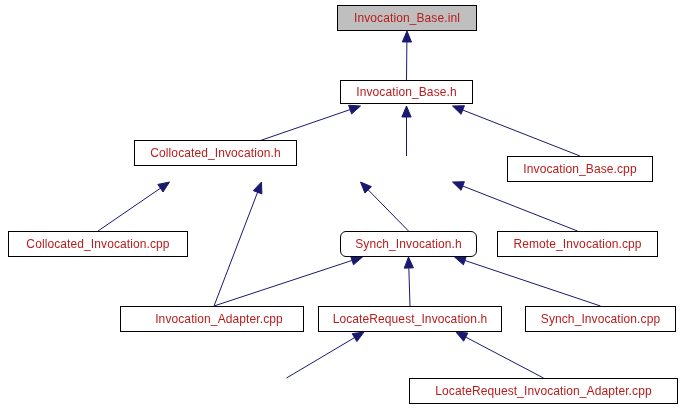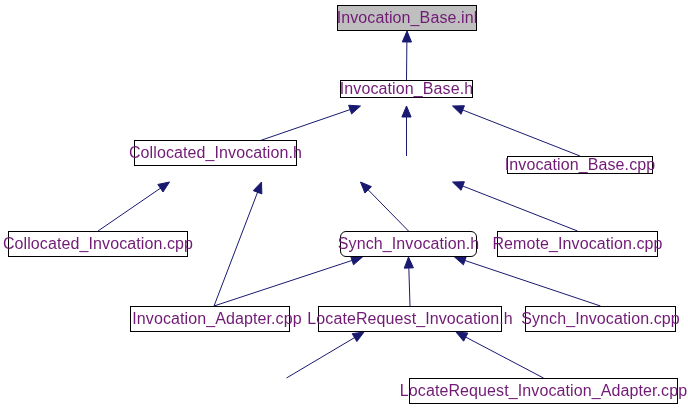--- a/index.html
+++ b/index.html
@@ -9,22 +9,22 @@
     background:#ffffff;
     font-family:"Liberation Sans","DejaVu Sans",sans-serif;
     overflow:hidden;
   }
   #edges{position:absolute;left:0;top:0;width:688px;height:411px;}
   .node{
     position:absolute;
     box-sizing:border-box;
     border:1px solid #000000;
     background:#ffffff;
-    color:#701a75;
-    font-size:16px;
+    color:#b91c1c;
+    font-size:12px;
     line-height:1;
     display:flex;
     align-items:center;
     justify-content:center;
     white-space:nowrap;
     height:26px;
     z-index:3;
     letter-spacing:0.1px;
   }
   .node.current{
@@ -61,39 +61,39 @@
       <line x1="600.5" y1="306" x2="463.50630363027716" y2="260.02266354714783" stroke="#191970" stroke-width="1"></line>
       <polygon points="454.5,257 466.39195707893987,256.13897919151066 463.4647460648599,264.8608732334633" fill="#191970" stroke="#191970" stroke-width="1"></polygon>
       <line x1="286.5" y1="378" x2="355.83065698938077" y2="336.84890036759333" stroke="#191970" stroke-width="1"></line>
       <polygon points="364,332 356.8886493235913,341.57019809393427 352.19287212550097,333.6588343362819" fill="#191970" stroke="#191970" stroke-width="1"></polygon>
       <line x1="543.5" y1="378" x2="464.40880679236443" y2="336.4206298565573" stroke="#191970" stroke-width="1"></line>
       <polygon points="456,332 467.87702863749183,333.04699128181625 463.59599761851,341.19025680705334" fill="#191970" stroke="#191970" stroke-width="1"></polygon>
     </svg>
 <div class="node current" style="left: 337px; top: 5px; width: 140px; height: 26px;">
       <span>Invocation_Base.inl</span>
     </div>
-    <div class="node" style="left: 340px; top: 80px; width: 133px; height: 18px;">
+    <div class="node" style="left: 340px; top: 80px; width: 133px; height: 24px;">
       <span>Invocation_Base.h</span>
     </div>
     <div class="node" style="left: 134px; top: 140px; width: 163px; height: 26px; text-align: center;">
       <span>Collocated_Invocation.h</span>
     </div>
-    <div class="node" style="left: 507px; top: 156px; width: 146px; height: 18px;">
+    <div class="node" style="left: 507px; top: 156px; width: 146px; height: 26px;">
       <span>Invocation_Base.cpp</span>
     </div>
     <div class="node" style="left: 8px; top: 231px; width: 180px; height: 26px;">
       <span>Collocated_Invocation.cpp</span>
     </div>
     <div class="node" style="left: 340px; top: 231px; width: 137px; height: 26px; border-radius: 6px;">
       <span>Synch_Invocation.h</span>
     </div>
     <div class="node" style="left: 497px; top: 231px; width: 161px; height: 26px; text-align: center;">
       <span>Remote_Invocation.cpp</span>
     </div>
-    <div class="node" style="left: 130px; top: 306px; width: 160px; height: 26px; padding-left: 14px;">
+    <div class="node" style="left: 120px; top: 306px; width: 184px; height: 26px; padding-left: 14px;">
       <span>Invocation_Adapter.cpp</span>
     </div>
     <div class="node" style="left: 318px; top: 306px; width: 184px; height: 26px;">
       <span>LocateRequest_Invocation.h</span>
     </div>
     <div class="node" style="left: 525px; top: 306px; width: 151px; height: 26px;">
       <span>Synch_Invocation.cpp</span>
     </div>
     <div class="node" style="left: 409px; top: 378px; width: 269px; height: 26px;">
       <span>LocateRequest_Invocation_Adapter.cpp</span>

